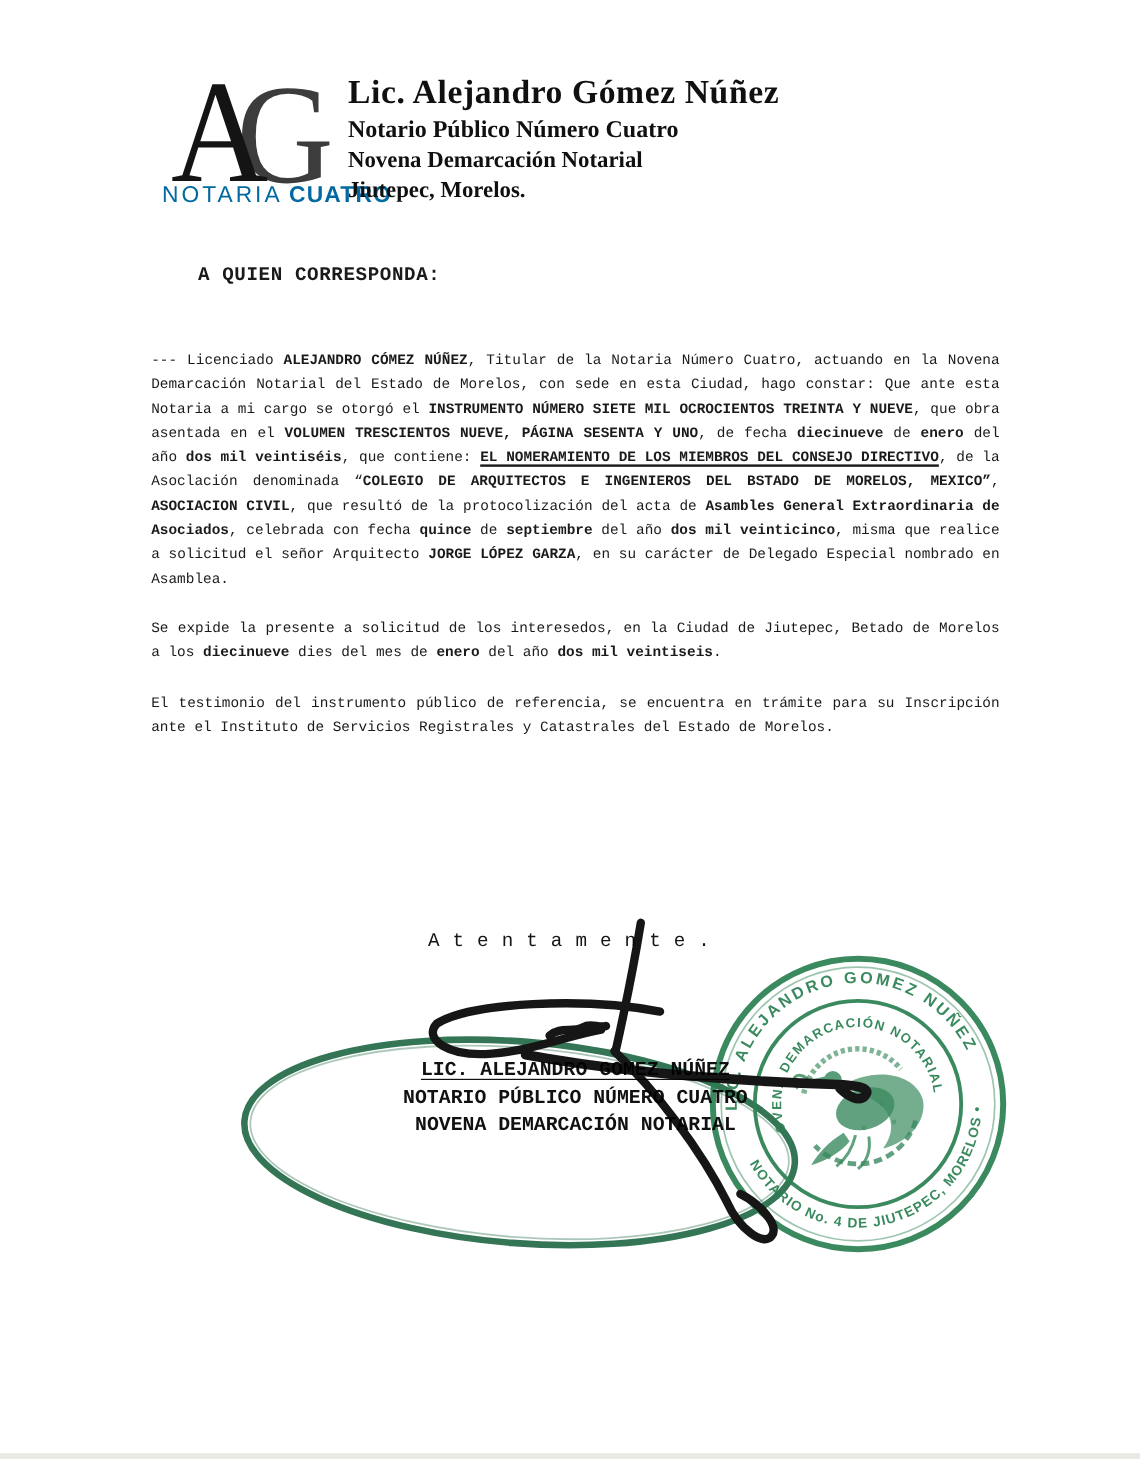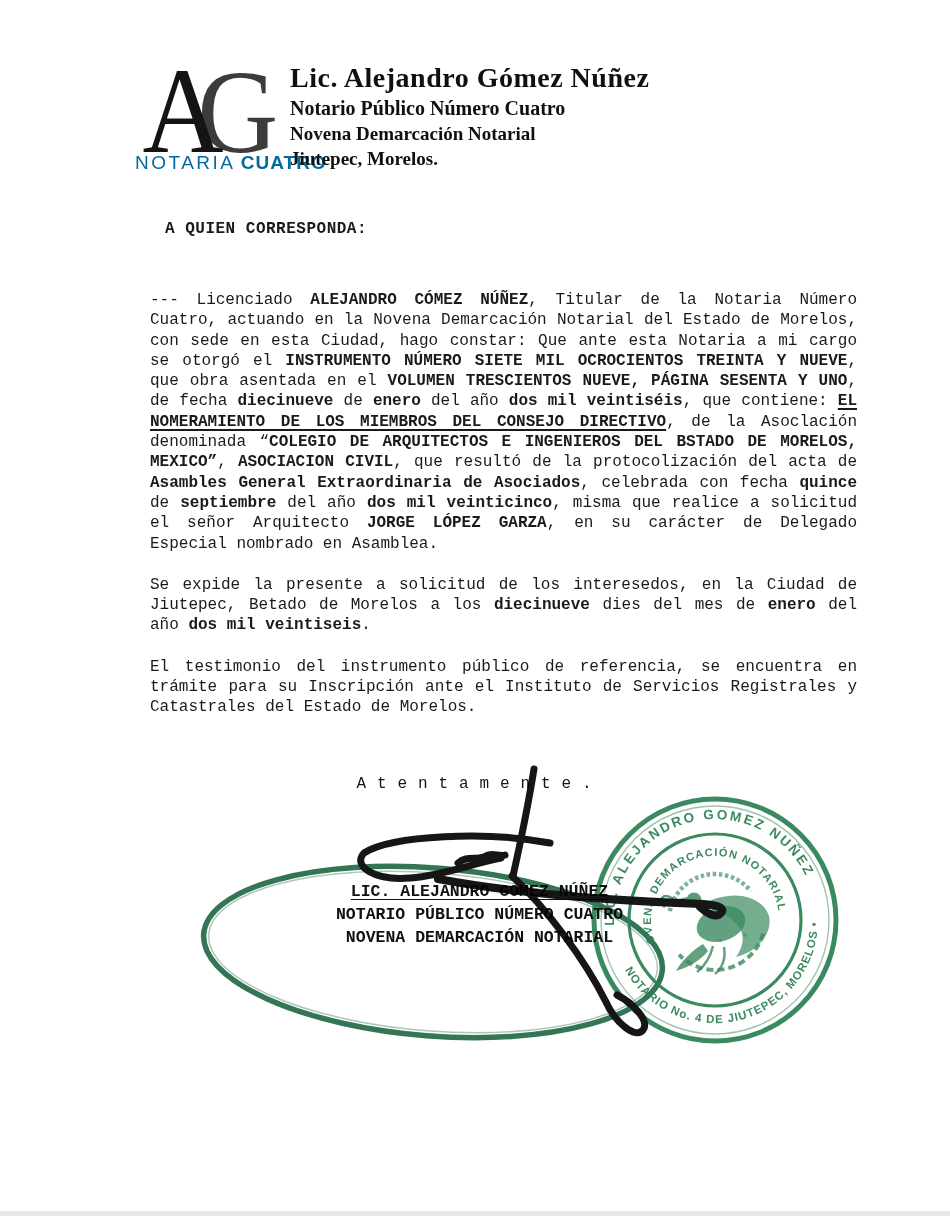--- a/index.html
+++ b/index.html
@@ -18,21 +18,21 @@
   .logo-caption .light{font-weight:400;letter-spacing:2.5px;}
   .logo-caption .bold{font-weight:700;letter-spacing:1px;}
   .header-text{position:absolute;left:290px;top:62px;width:460px;text-align:left;
     font-family:"Liberation Serif",serif;color:#101010;}
   .notary-name{font-size:28px;font-weight:700;letter-spacing:.5px;}
   .header-line{font-size:20px;font-weight:700;margin-top:3px;}
   .header-line.small{font-size:19px;}
   .website{margin-top:16px;font-size:17px;font-weight:700;letter-spacing:.5px;}
   
   .salutation{position:absolute;left:128px;top:220px;font-size:16px;font-weight:700;letter-spacing:.5px;margin-left:37px;}
-  .body-text{position:absolute;left:126px;top:290px;width:707px;font-size:16px;line-height:20.3px;margin-left:24px;}
+  .body-text{position:absolute;left:126px;top:290px;width:707px;font-size:12px;line-height:20.3px;}
   .body-text p{margin:0 0 21px 0;text-align:justify;}
   .b{font-weight:700;}
   .u{text-decoration:underline;text-underline-offset:3px;text-decoration-thickness:1.5px;}
   .closing{position:absolute;left:126px;top:775px;width:707px;text-align:center;
     font-size:16px;letter-spacing:.68em;color:#161616;}
   .signature-block{position:absolute;left:126px;top:880px;width:707px;text-align:center;
     font-size:16.5px;font-weight:700;line-height:23px;color:#111;}
   .sig-line-1{text-decoration:underline;text-underline-offset:3px;}
   
   .ink{position:absolute;left:0;top:0;z-index:5;mix-blend-mode:multiply;pointer-events:none;}

